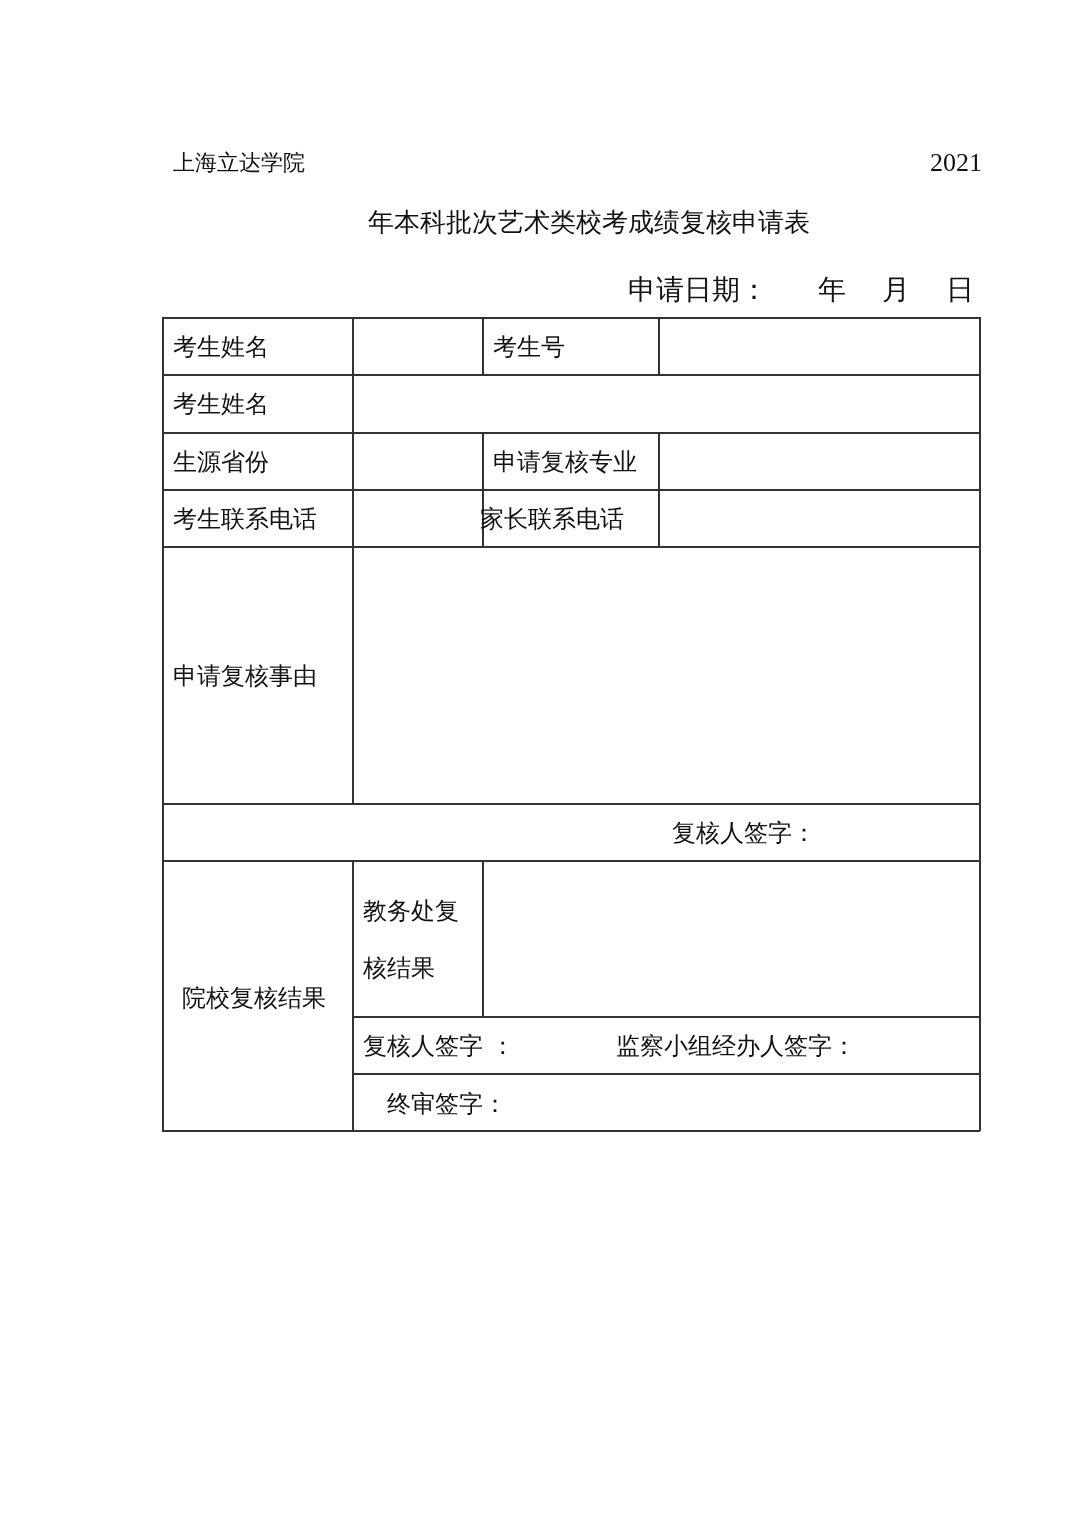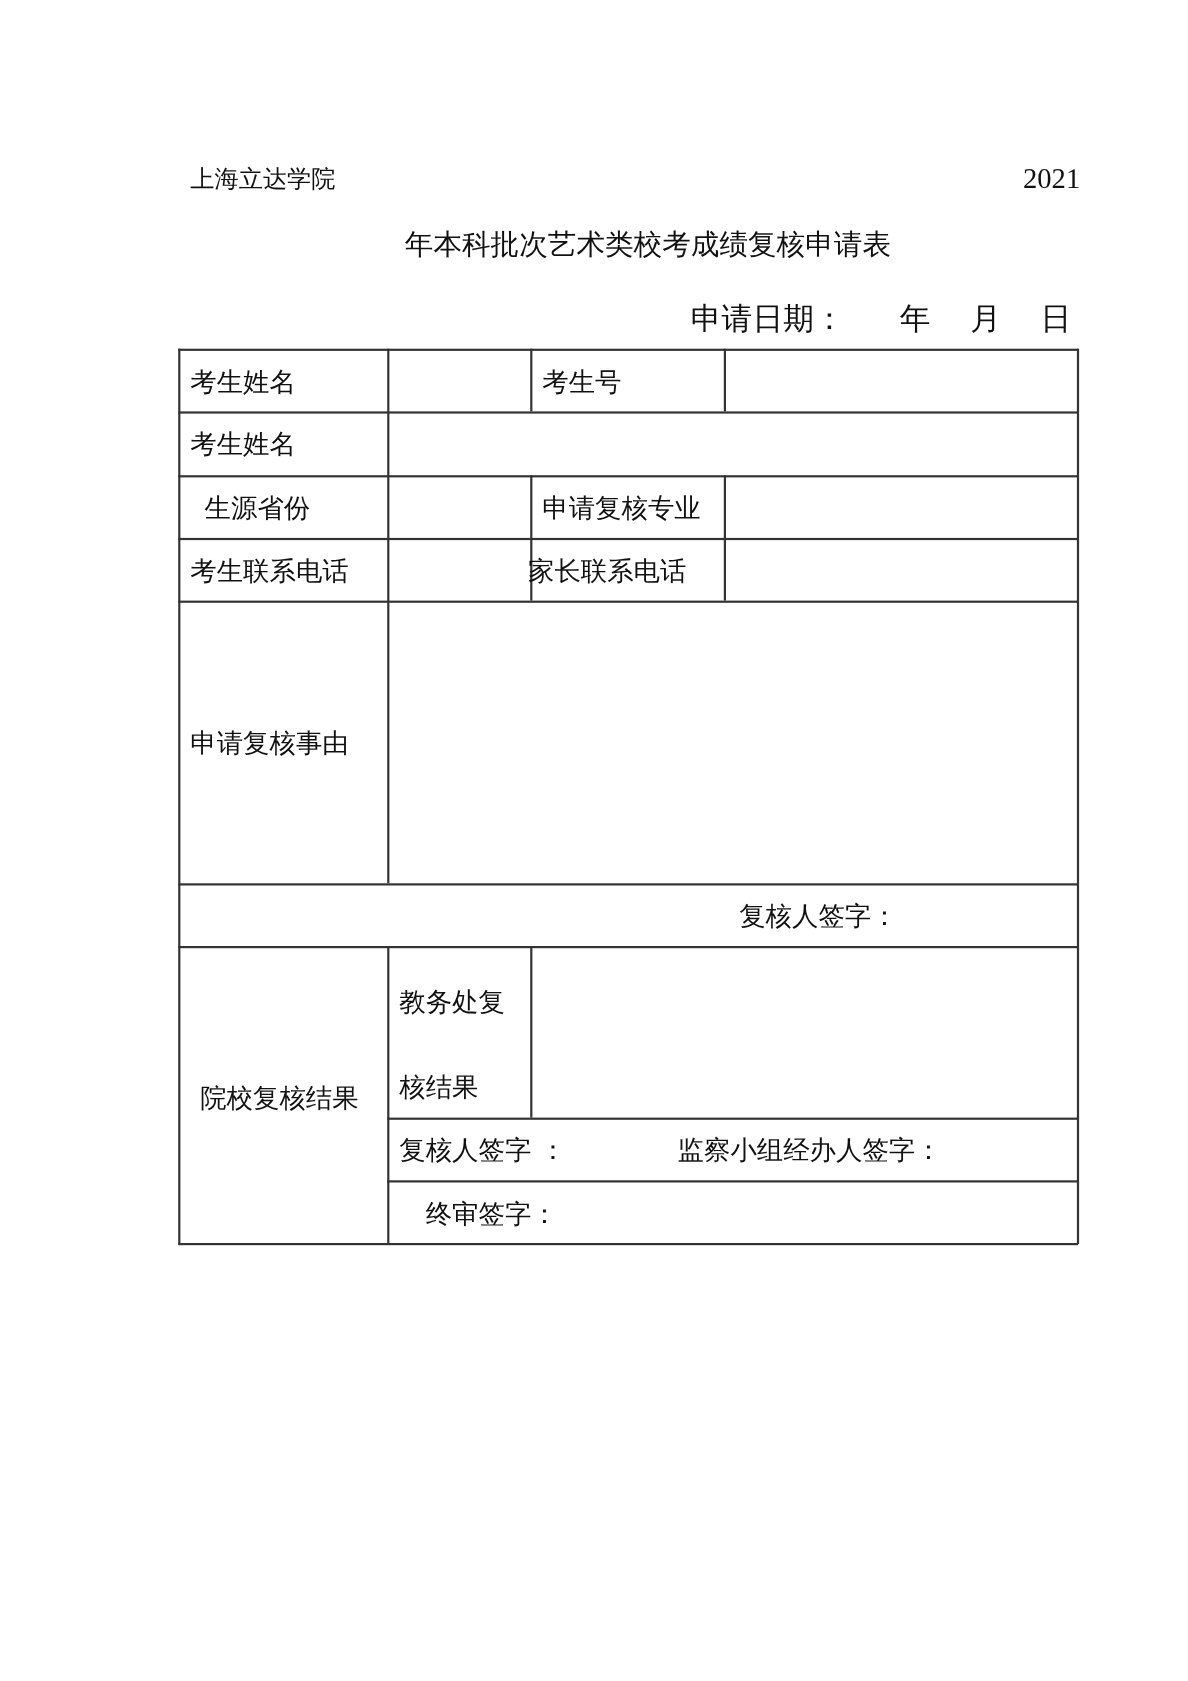--- a/index.html
+++ b/index.html
@@ -52,36 +52,36 @@
   <div class="line-v" style="left:320px;top:543px;height:156px;"></div>
 
   <div class="cell-label" style="left:11px;top:14px;">考生姓名</div>
   <div class="field" style="left:192px;top:2px;width:127px;height:54px;"></div>
   <div class="cell-label" style="left:331px;top:14px;">考生号</div>
   <div class="field" style="left:498px;top:2px;width:318px;height:54px;"></div>
 
   <div class="cell-label" style="left:11px;top:71px;">考生姓名</div>
   <div class="field" style="left:192px;top:59px;width:624px;height:55px;"></div>
 
-  <div class="cell-label" style="left:11px;top:129px;margin-left:13px;">生源省份</div>
+  <div class="cell-label" style="left:11px;top:129px;">生源省份</div>
   <div class="field" style="left:192px;top:117px;width:127px;height:54px;"></div>
   <div class="cell-label" style="left:331px;top:129px;">申请复核专业</div>
   <div class="field" style="left:498px;top:117px;width:318px;height:54px;"></div>
 
   <div class="cell-label" style="left:11px;top:186px;">考生联系电话</div>
   <div class="field" style="left:192px;top:174px;width:127px;height:54px;"></div>
   <div class="cell-label" style="left:318px;top:186px;">家长联系电话</div>
   <div class="field" style="left:498px;top:174px;width:318px;height:54px;"></div>
 
   <div class="cell-label" style="left:11px;top:343px;">申请复核事由</div>
   <div class="field" style="left:192px;top:231px;width:624px;height:254px;"></div>
 
   <div class="cell-label" style="left:510px;top:500px;">复核人签字：</div>
 
   <div class="cell-label" style="left:20px;top:665px;">院校复核结果</div>
   <div class="cell-label" style="left:201px;top:578px;">教务处复</div>
-  <div class="cell-label" style="left:201px;top:635px;margin-top:20px;">核结果</div>
+  <div class="cell-label" style="left:201px;top:635px;">核结果</div>
   <div class="field" style="left:322px;top:545px;width:494px;height:153px;"></div>
 
   <div class="cell-label" style="left:201px;top:713px;">复核人签字 ：</div>
   <div class="cell-label" style="left:454px;top:713px;">监察小组经办人签字：</div>
   <div class="cell-label" style="left:201px;top:771px;margin-left:24px;">终审签字：</div>
 </div>
 
 </body></html>

